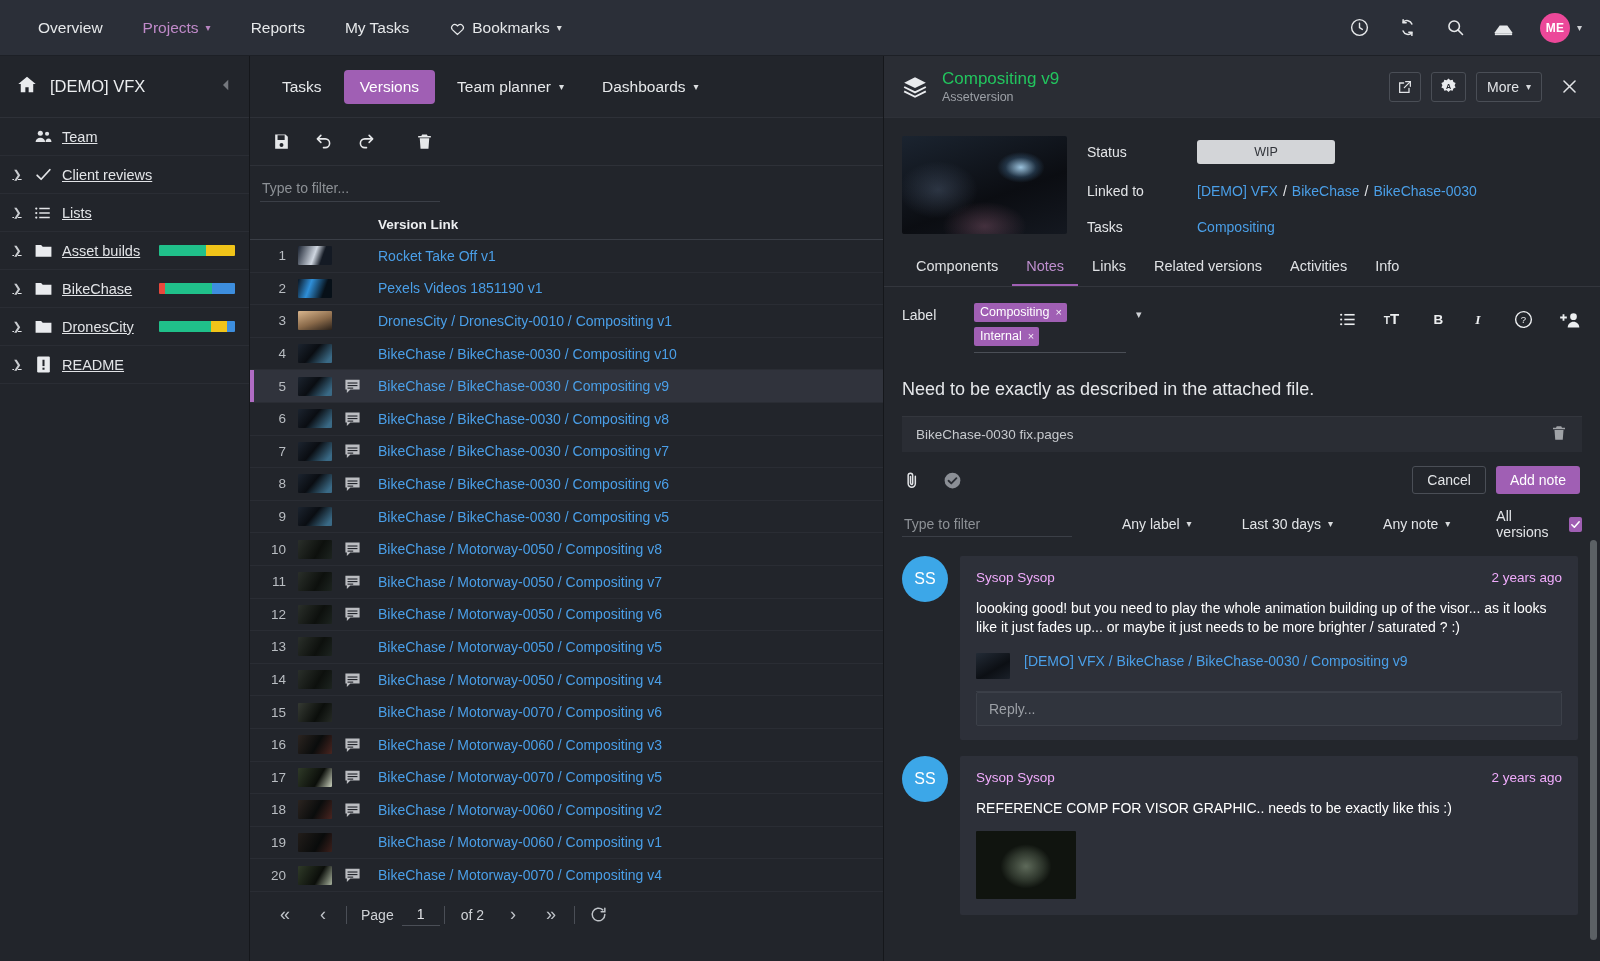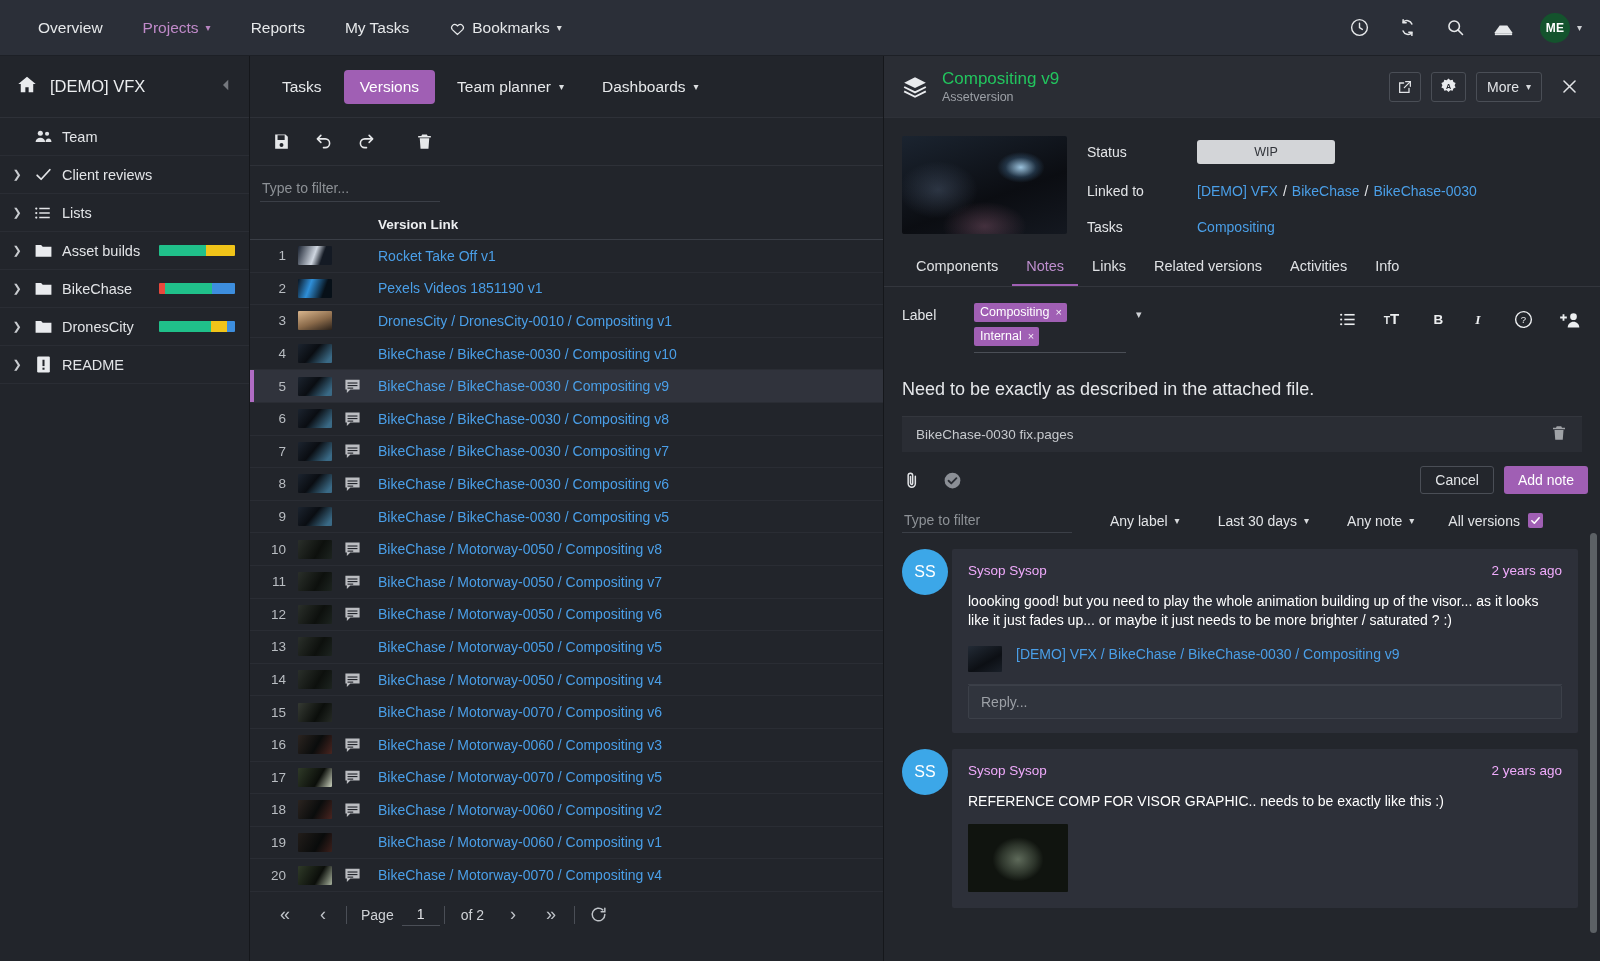--- a/index.html
+++ b/index.html
@@ -28,21 +28,21 @@
     cursor: pointer; white-space: nowrap;
   }
   .nav-item.accent { color: #c08ac9; }
   .caret { font-size: 10px; line-height: 1; opacity: .95; }
   .heart-ic { display:inline-block; width:16px; height:16px; }
   .nav-right { margin-left: auto; display: flex; align-items: center; gap: 24px; }
   .nav-icon { width: 24px; height: 24px; display: flex; align-items: center; justify-content: center; cursor: pointer; }
   .avatar-wrap { display: flex; align-items: center; gap: 7px; cursor: pointer; }
   .avatar {
     width: 30px; height: 30px; border-radius: 50%;
-    background: #14532d; color: #fff;
+    background: #ec4899; color: #fff;
     font-size: 12px; font-weight: 600;
     display: flex; align-items: center; justify-content: center;
     letter-spacing: .3px;
   }
 
   
   .body { flex: 1; display: flex; min-height: 0; position: relative; }
 
   
   .sidebar {
@@ -55,21 +55,21 @@
     height: 62px; display: flex; align-items: center;
     padding: 0 14px 0 16px; gap: 12px;
     border-bottom: 1px solid #2e3138;
   }
   .sb-title { font-size: 16.5px; color: #eceef0; }
   .sb-collapse { margin-left: auto; cursor: pointer; opacity: .55; }
   .sb-row {
     display: flex; align-items: center;
     height: 38px; padding: 0 14px 0 10px; gap: 8px;
     border-bottom: 1px solid #2a2d34;
-    font-size: 14.5px; color: #e2e4e7; cursor: pointer;
+    font-size: 14.5px; color: #e2e4e7; cursor: pointer; text-decoration: underline;
   }
   .sb-row .arrow { width: 14px; text-align: center; font-size: 11px; color: #c9ccd0; flex: 0 0 14px; }
   .sb-row .arrow.blank { visibility: hidden; }
   .sb-row .ic { width: 22px; display: flex; align-items: center; justify-content: center; flex: 0 0 22px; }
   .sb-row .lbl { white-space: nowrap; }
   .pbar { margin-left: auto; width: 76px; height: 11px; display: flex; border-radius: 1px; overflow: hidden; }
   .pbar i { display: block; height: 100%; }
 
   
   .center { flex: 1; display: flex; flex-direction: column; min-width: 0; background: #22252b; }
@@ -232,48 +232,48 @@
   .rt-tools { margin-left: auto; display: flex; align-items: center; gap: 26px; padding-top: 6px; }
   .rt-ic { cursor: pointer; display: flex; align-items: center; justify-content: center; color: #eceef0; }
 
   .note-body { padding: 26px 18px 16px 18px; font-size: 18px; color: #e5e7ea; }
   .attach-row {
     margin: 0 18px; height: 36px; background: #2a2d34;
     display: flex; align-items: center; padding: 0 14px;
     font-size: 13.5px; color: #c6c9cd; border-top: 1px solid #33363d;
   }
   .attach-del { margin-left: auto; cursor: pointer; opacity: .75; }
-  .act-row { display: flex; align-items: center; padding: 14px 12px 0 18px; gap: 20px; }
+  .act-row { display: flex; align-items: center; padding: 14px 20px 0 18px; gap: 20px; }
   .act-ic { cursor: pointer; display: flex; align-items: center; }
   .btn {
     height: 28px; border-radius: 3px; font-size: 14px;
     display: flex; align-items: center; justify-content: center;
     padding: 0 14px; cursor: pointer; font-family: inherit;
   }
   .btn.cancel { border: 1px solid #4a4e56; color: #e2e4e7; background: transparent; }
   .btn.addnote { background: #a05fb4; color: #fff; border: none; }
 
   .nfilter {
-    display: flex; align-items: center; padding: 14px 18px 0 18px; gap: 4px;
+    display: flex; align-items: center; padding: 14px 18px 0 18px; gap: 16px;
   }
   .nfilter-input {
     width: 170px; background: transparent; border: none;
     border-bottom: 1px solid #3b3f47; color: #cfd2d6;
     font-size: 14px; font-family: inherit; padding: 4px 2px; outline: none;
   }
   .nfilter-input::placeholder { color: #8d9196; }
   .nf-drop {
     font-size: 14px; color: #e2e4e7; display: flex; align-items: center; gap: 7px;
     cursor: pointer; white-space: nowrap; margin-left: 34px;
   }
   .nf-check { display: flex; align-items: center; gap: 8px; margin-left: 30px; font-size: 14px; color: #e2e4e7; cursor: pointer; }
   .cbox { width: 15px; height: 15px; background: #a05fb4; border-radius: 2px; display: flex; align-items: center; justify-content: center; }
 
   .notes-list { flex: 1; min-height: 0; overflow: hidden; padding: 16px 22px 0 18px; position: relative; }
-  .note-item { display: flex; gap: 4px; margin-bottom: 16px; }
+  .note-item { display: flex; gap: 12px; margin-bottom: 16px; }
   .n-avatar {
     width: 46px; height: 46px; flex: 0 0 46px; border-radius: 50%;
     background: #3ca7e8; color: #fff; font-size: 16px;
     display: flex; align-items: center; justify-content: center;
   }
   .n-card { flex: 1; min-width: 0; background: #2d3039; border-radius: 2px; padding: 14px 16px 0 16px; }
   .n-meta { display: flex; align-items: center; font-size: 13.5px; color: #f0abfc; }
   .n-time { margin-left: auto; }
   .n-text { font-size: 14px; color: #ffffff; margin-top: 14px; line-height: 1.34; }
   .n-link-row { display: flex; align-items: flex-start; gap: 14px; margin-top: 16px; padding-bottom: 12px; }

